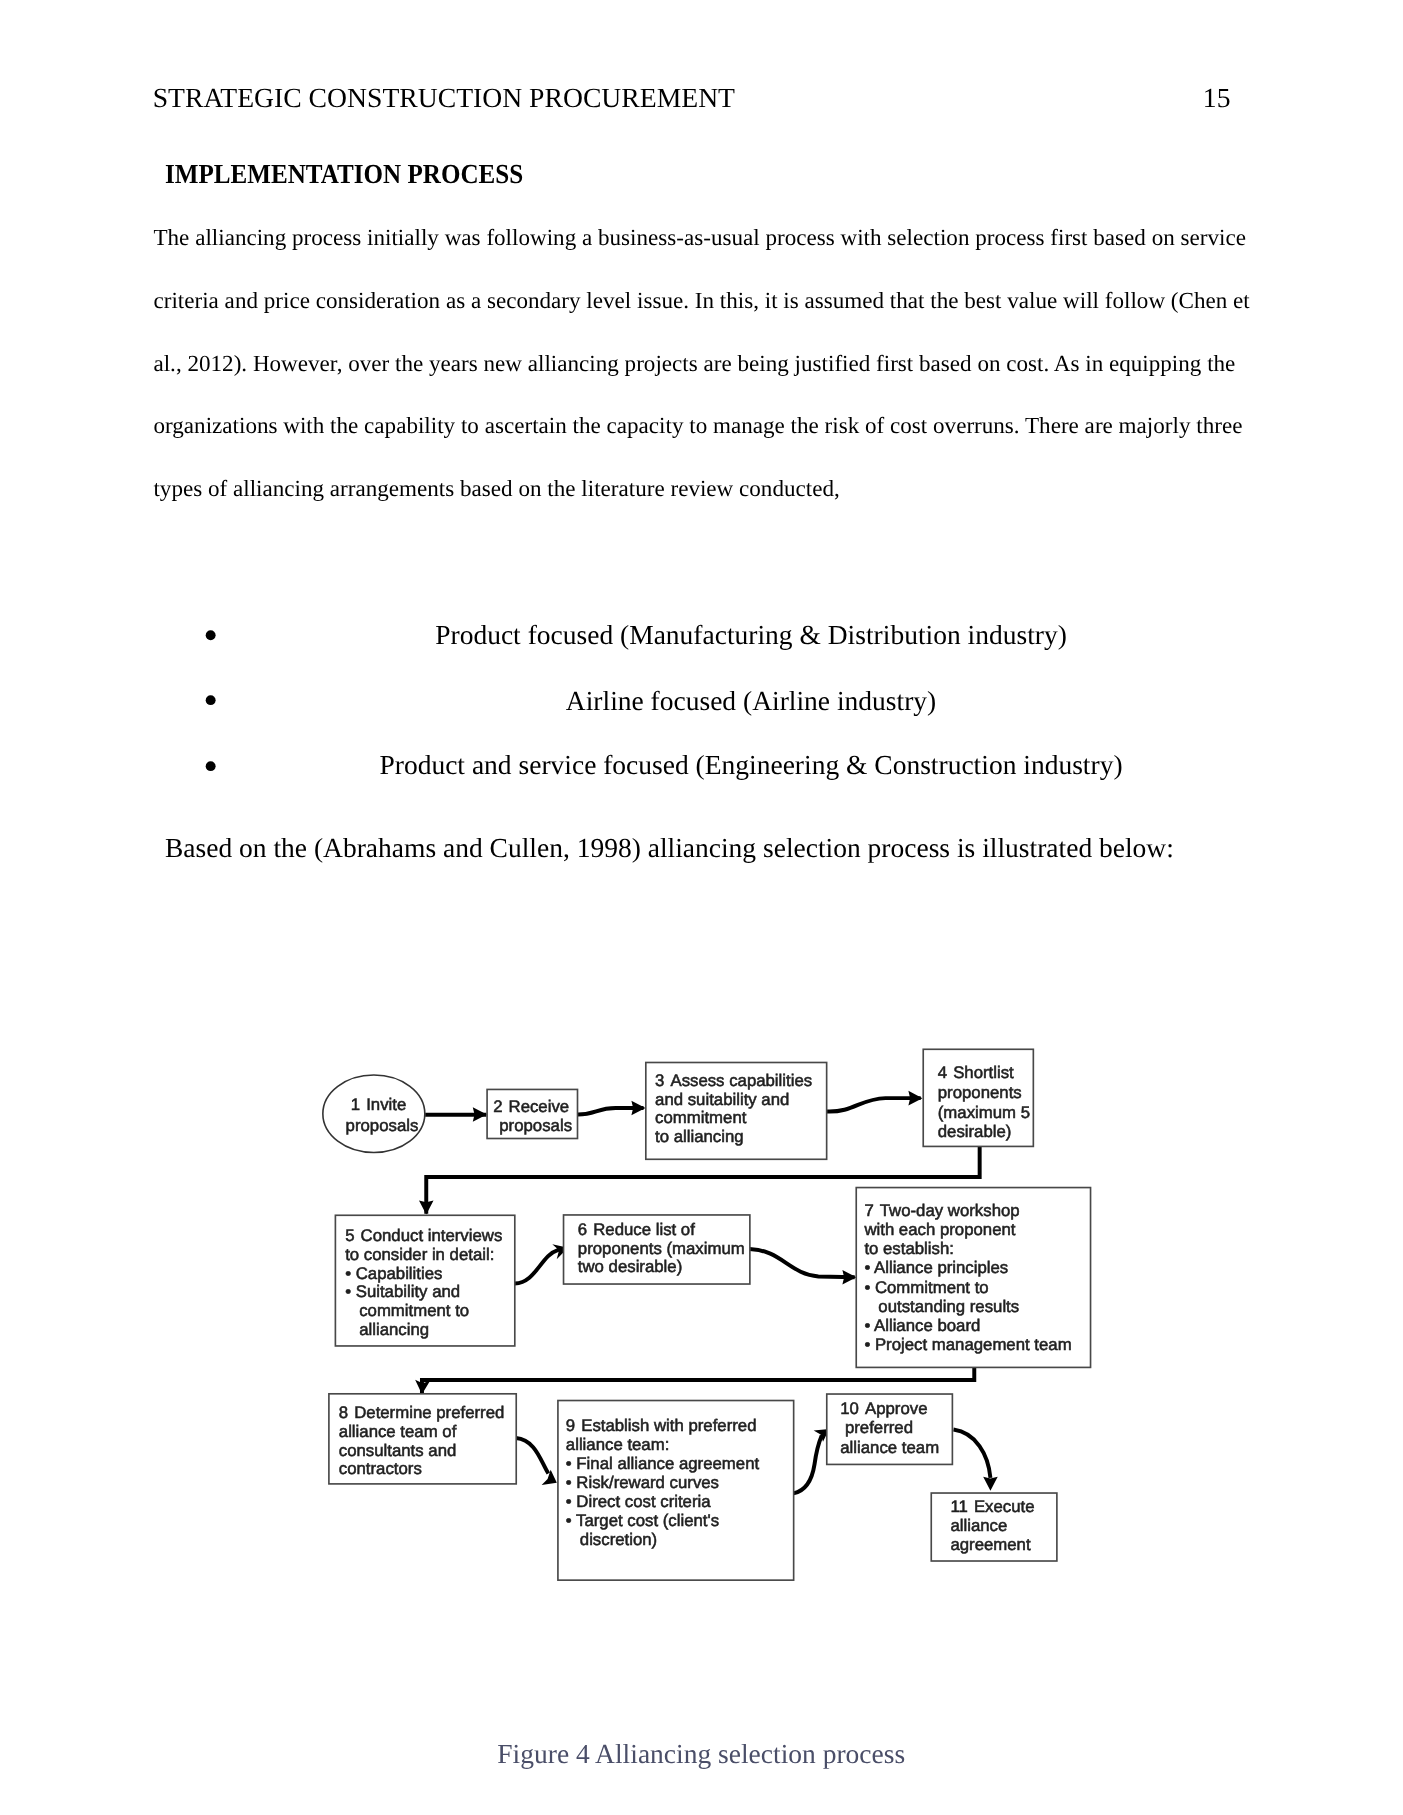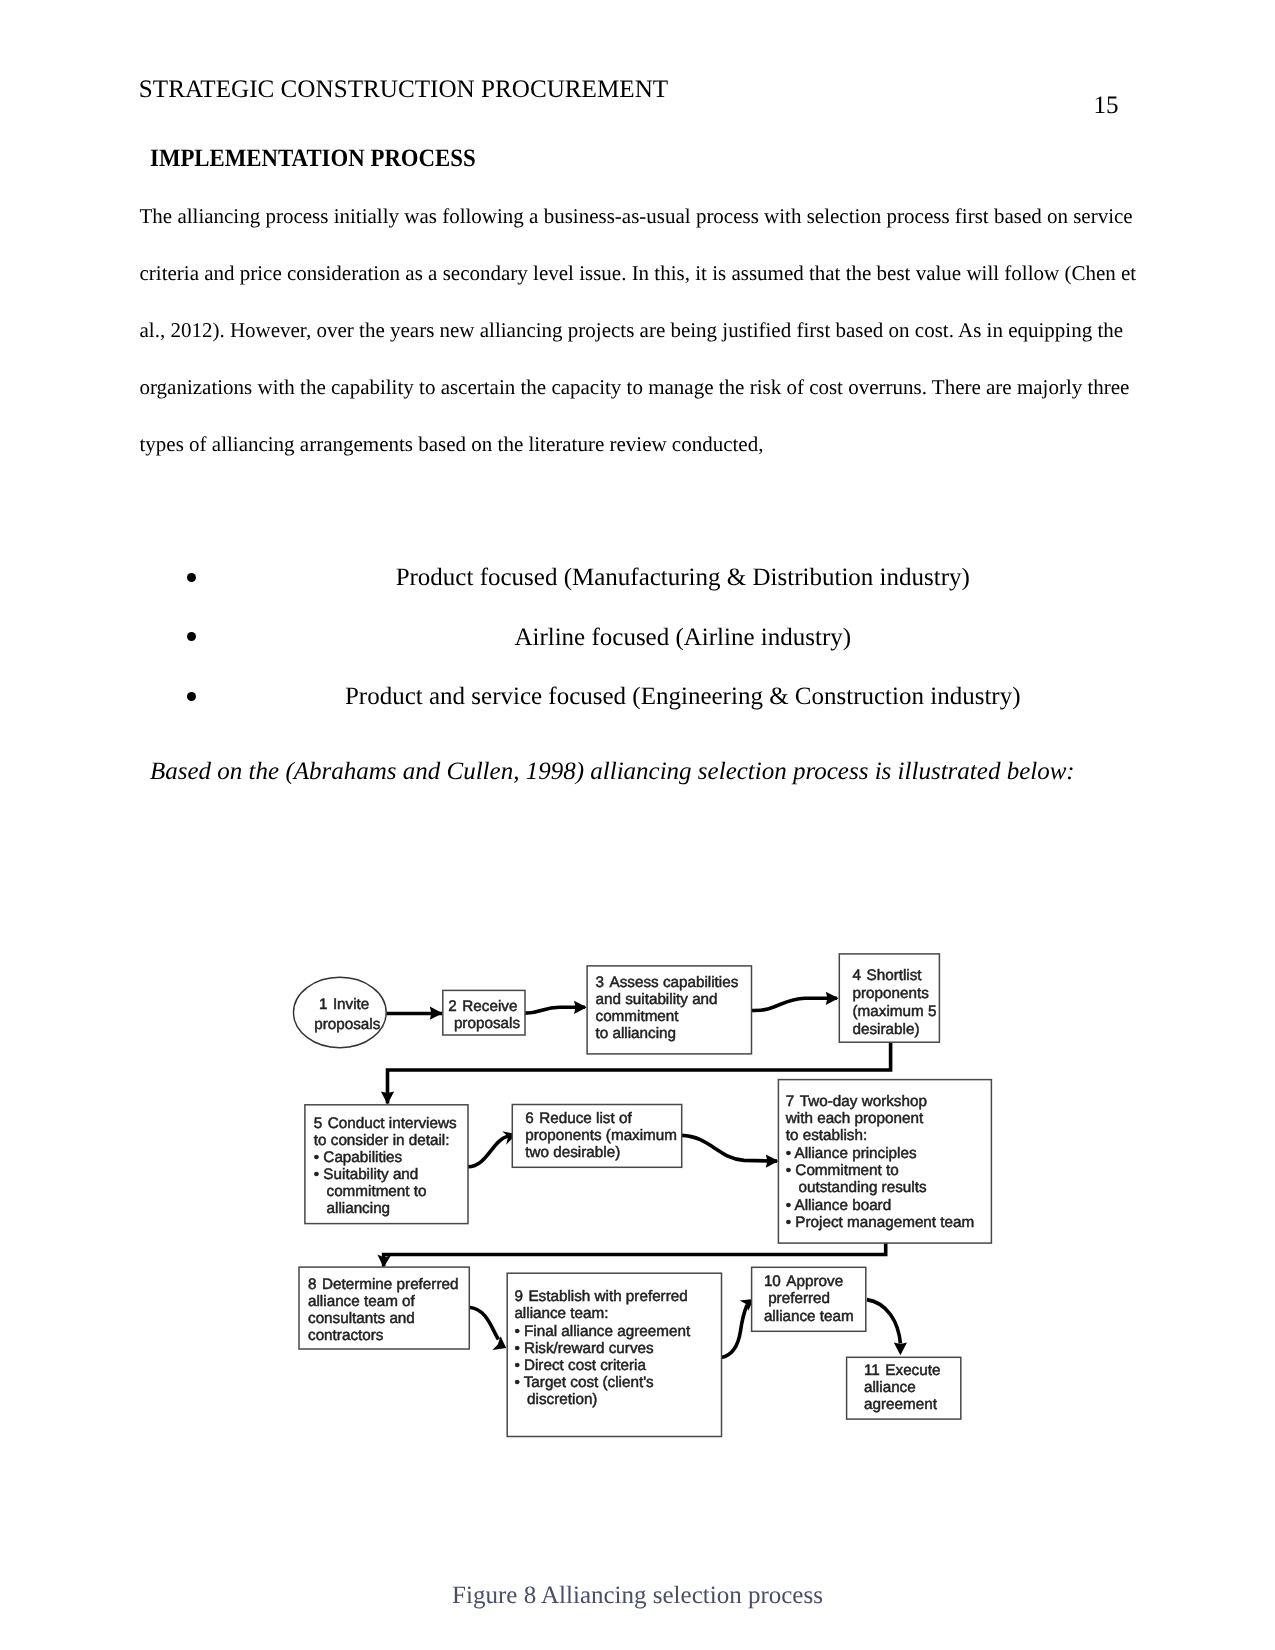--- a/index.html
+++ b/index.html
@@ -2,28 +2,28 @@
 <html><head>
 <meta charset="utf-8">
 <title>Strategic Construction Procurement</title>
 <style>
   html,body{margin:0;padding:0;background:#ffffff;}
   *{-webkit-font-smoothing:antialiased;text-rendering:geometricPrecision;}
   body{width:1275px;height:1650px;overflow:hidden;
        font-family:"Liberation Serif",serif;color:#000;}
   .page{position:relative;width:1275px;height:1170px;padding-left:20px;}
   .runhead{position:absolute;left:138.8px;top:76px;font-size:25.15px;white-space:nowrap;}
-  .pageno{position:absolute;left:1093.5px;top:92px;font-size:25.15px;}
+  .pageno{position:absolute;left:1093.5px;top:76px;font-size:25.15px;}
   .secttl{position:absolute;left:149.5px;top:145px;font-size:25px;font-weight:bold;
           transform:scaleX(0.913);transform-origin:0 50%;white-space:nowrap;}
   .body{position:absolute;left:139.5px;top:188px;width:1000px;font-size:21px;line-height:57px;text-align:left;}
   .bullets{position:absolute;left:139.5px;top:548px;width:1000px;font-size:25px;line-height:59.7px;}
   .bullets .row{position:relative;padding-left:86.5px;text-align:center;}
   .bullets .bul{position:absolute;left:47.5px;top:24.5px;width:9px;height:9px;border-radius:50%;background:#000;font-size:0;}
-  .after{position:absolute;left:150px;top:743px;width:1000px;font-size:25px;line-height:57px;font-style:italic;}
+  .after{position:absolute;left:150px;top:743px;width:1000px;font-size:25px;line-height:57px;}
   .figwrap{position:absolute;left:0;top:930px;width:1275px;}
   .caption{position:absolute;left:0;top:1582px;width:1275px;text-align:center;
            font-size:25px;color:#4a4e68;}
 </style>
 </head>
 <body>
 
 <div class="page">
   <div class="runhead">STRATEGIC CONSTRUCTION PROCUREMENT</div>
   <div class="pageno">15</div>
@@ -129,14 +129,14 @@
             </g>
             <g>
               <rect x="846.6" y="427.29999999999995" width="114.2" height="61.8" fill="#ffffff" stroke="#484848" stroke-width="1.5"></rect>
               <text x="864" y="444.49999999999994" font-family="&quot;Liberation Sans&quot;, sans-serif" font-size="15.25" fill="#1f1f1f" stroke="#1f1f1f" stroke-width="0.5" paint-order="stroke fill"><tspan x="864" dy="0">11  Execute</tspan><tspan x="864" dy="17.2">alliance</tspan><tspan x="864" dy="17.2">agreement</tspan></text>
             </g>
           </g>
       </g>
     </svg>
   </div>
 
-  <div class="caption">Figure 8 Alliancing selection process</div>
+  <div class="caption">Figure 4 Alliancing selection process</div>
 </div>
 
 </body></html>

